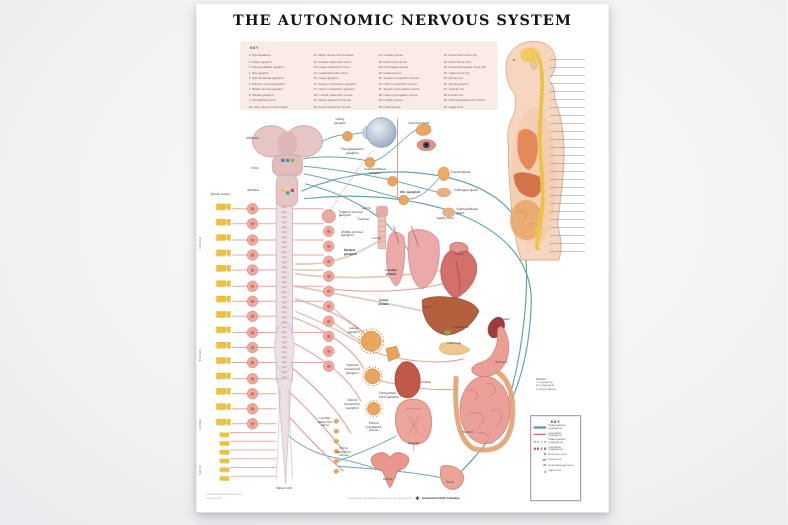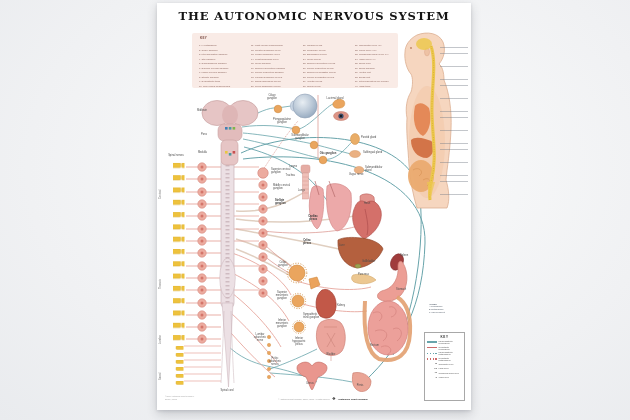--- a/index.html
+++ b/index.html
@@ -5,20 +5,21 @@
   html,body{margin:0;padding:0;}
   body{
     width:630px;height:420px;overflow:hidden;position:relative;
     background:radial-gradient(ellipse at 55% 40%, #fbfcfc 0%, #f0f1f3 65%, #e9ebee 100%);
     font-family:"Liberation Sans",sans-serif;
   }
   #poster{
     position:absolute;left:157px;top:3px;width:314px;height:407px;
     background:#ffffff;
     box-shadow:0 4px 10px rgba(40,45,55,.20), 0 1px 3px rgba(40,45,55,.14);
+    padding-left:16px;
   }
   #title{
     position:absolute;left:0;top:6px;width:100%;text-align:center;margin:0;
     font-family:"DejaVu Serif",serif;font-weight:bold;font-size:11.5px;
     letter-spacing:.9px;color:#141414;
   }
   
   #keytop{position:absolute;left:35px;top:30px;width:206px;height:55px;background:#f9ebe6;border-radius:2px;}
   #keytop .kt-title{position:absolute;left:8px;top:3px;font-size:3px;font-weight:bold;color:#7a4a42;letter-spacing:.3px;}
   .ktcol{position:absolute;top:10px;width:50px;font-size:2.35px;line-height:1.92;color:#8c655e;white-space:nowrap;overflow:hidden;}

